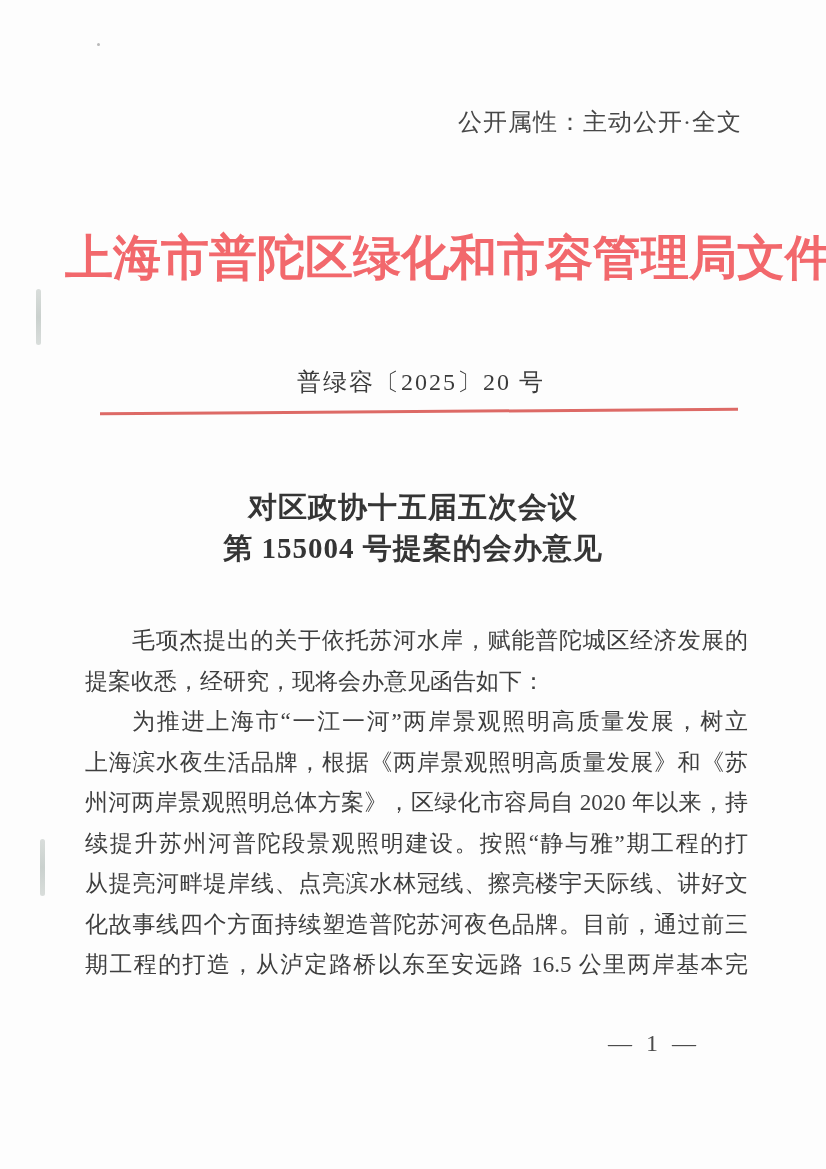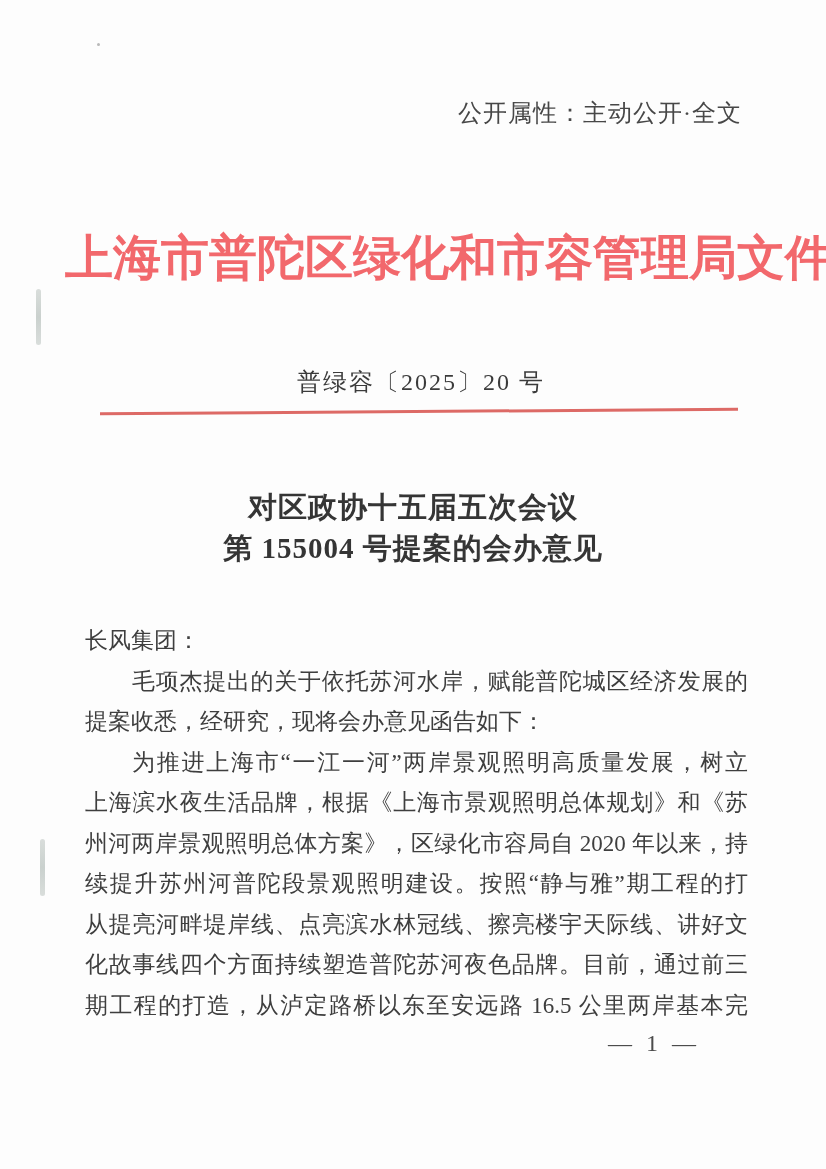--- a/index.html
+++ b/index.html
@@ -10,21 +10,21 @@
   }
   .page {
     position: relative;
     width: 826px; height: 1169px;
     background: #fdfdfd;
     overflow: hidden;
     color: #3e3e3e;
   }
   .meta {
     position: absolute;
-    top: 97px; right: 84px;
+    top: 106px; right: 84px;
     font-size: 24px;
     letter-spacing: 1px;
     color: #474747;
     white-space: nowrap;
   }
   .agency {
     position: absolute;
     top: 226px; left: 0; width: 826px;
     text-align: center;
     font-size: 48px;
@@ -119,25 +119,24 @@
   <div class="docnum">普绿容〔2025〕20 号</div>
 
   <div class="redline"></div>
 
   <div class="doc-title">
     <div>对区政协十五届五次会议</div>
     <div>第 155004 号提案的会办意见</div>
   </div>
 
   <div class="body-block">
-    <div class="line">长风集团：</div>
     <div class="line fill indent">毛项杰提出的关于依托苏河水岸，赋能普陀城区经济发展的</div>
     <div class="line">提案收悉，经研究，现将会办意见函告如下：</div>
     <div class="line fill indent">为推进上海市“一江一河”两岸景观照明高质量发展，树立</div>
-    <div class="line fill">上海滨水夜生活品牌，根据《上海市景观照明总体规划》和《苏</div>
+    <div class="line fill">上海滨水夜生活品牌，根据《两岸景观照明高质量发展》和《苏</div>
     <div class="line fill">州河两岸景观照明总体方案》，区绿化市容局自 2020 年以来，持</div>
     <div class="line fill">续提升苏州河普陀段景观照明建设。按照“静与雅”期工程的打造，</div>
     <div class="line fill">从提亮河畔堤岸线、点亮滨水林冠线、擦亮楼宇天际线、讲好文</div>
     <div class="line fill">化故事线四个方面持续塑造普陀苏河夜色品牌。目前，通过前三</div>
     <div class="line fill">期工程的打造，从泸定路桥以东至安远路 16.5 公里两岸基本完</div>
   </div>
 
   <div class="pagenum">— 1 —</div>
 
 </div>

